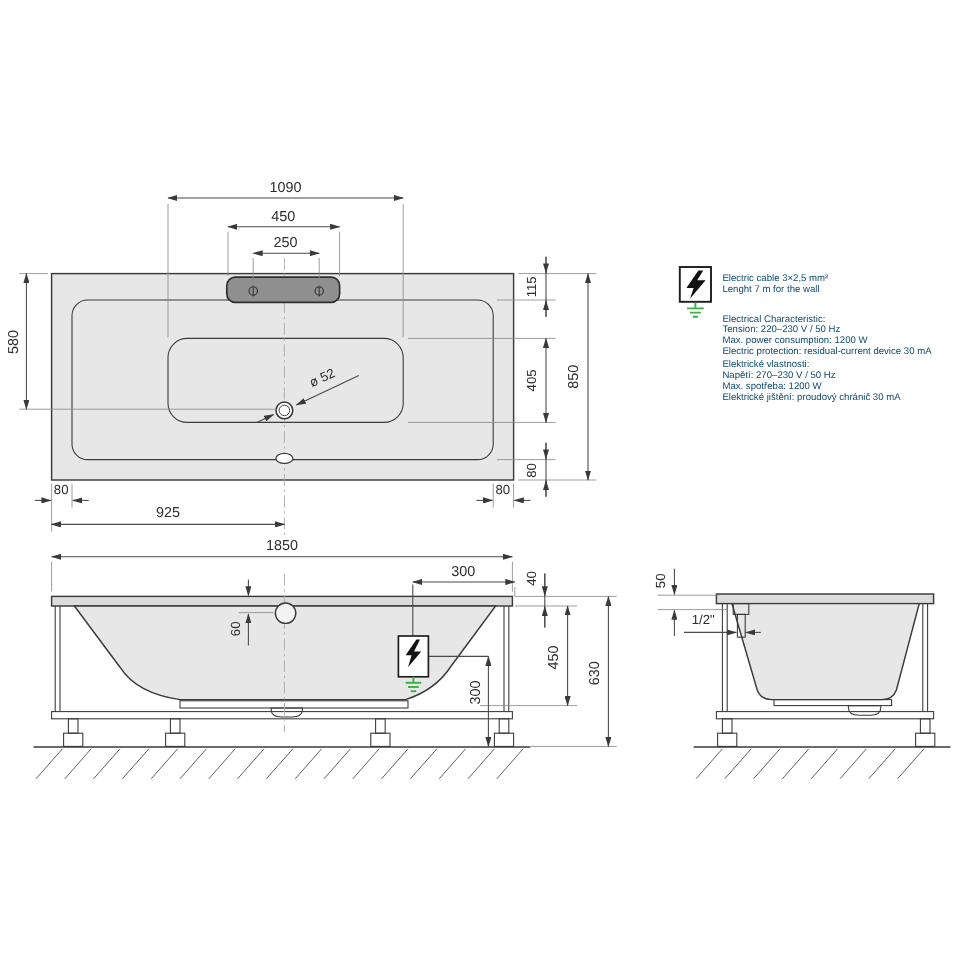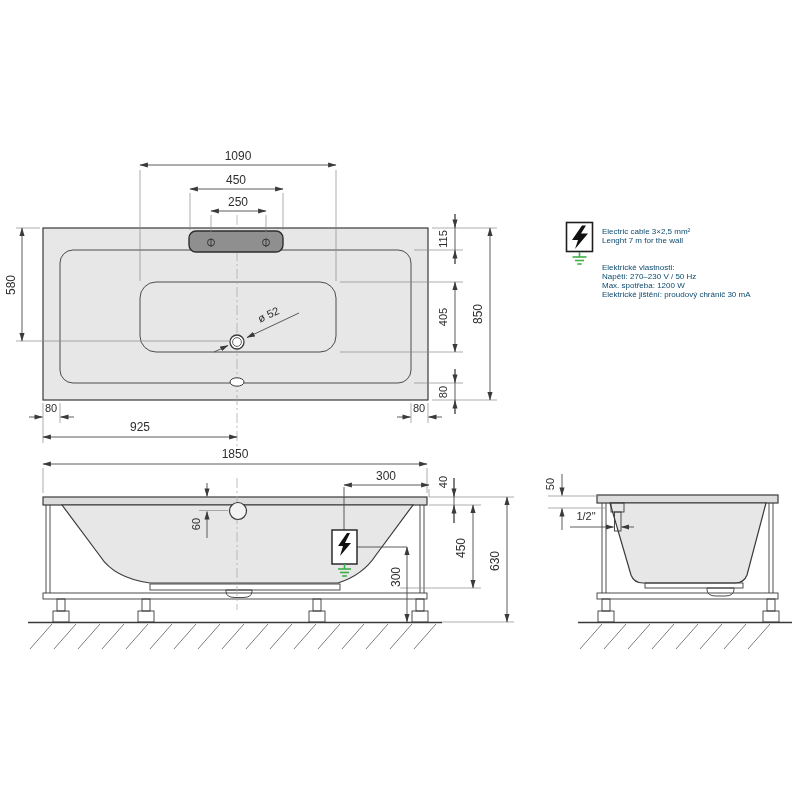--- a/index.html
+++ b/index.html
@@ -28,21 +28,21 @@
   .earth     { stroke: #3fae49; stroke-width: 1.6; fill: none; }
 
   
   .ebox-icon { position: absolute; left: 565px; top: 221px; width: 30px; height: 46px; }
 
   
   .notes { position: absolute; left: 602px; top: 227px; width: 196px; color: #0c4a6e; }
   .note-line { font-size: 8px; line-height: 9px; white-space: nowrap; }
   .nb2 { margin-top: 11px; }
   .nb3 { margin-top: 16px; }
-  .nb4 { margin-top: 18px; }
+  .nb4 { margin-top: 2px; }
 </style>
 </head>
 <body>
 
 <svg class="sheet" width="800" height="800" viewBox="0 0 800 800">
   <defs>
     <marker id="arw" viewBox="0 0 10 6" refX="9.3" refY="3" markerWidth="8.5" markerHeight="5.1" markerUnits="userSpaceOnUse" orient="auto-start-reverse">
       <path d="M0,0 L10,3 L0,6 Z" fill="#3a3a3a"></path>
     </marker>
   </defs>
@@ -339,19 +339,25 @@
       <line x1="12.3" y1="43" x2="16.7" y2="43"></line>
     </g>
   </svg>
 </div>
 
 <div class="notes">
   <div class="note-block">
     <div class="note-line">Electric cable 3×2,5 mm²</div>
     <div class="note-line">Lenght 7 m for the wall</div>
   </div>
+  <div class="note-block nb3">
+    <div class="note-line">Electrical Characteristic:</div>
+    <div class="note-line">Tension: 220–230 V / 50 Hz</div>
+    <div class="note-line">Max. power consumption: 1200 W</div>
+    <div class="note-line">Electric protection: residual-current device 30 mA</div>
+  </div>
   <div class="note-block nb4">
     <div class="note-line">Elektrické vlastnosti:</div>
     <div class="note-line">Napětí: 270–230 V / 50 Hz</div>
     <div class="note-line">Max. spotřeba: 1200 W</div>
     <div class="note-line">Elektrické jištění: proudový chránič 30 mA</div>
   </div>
 </div>
 
 </body></html>

